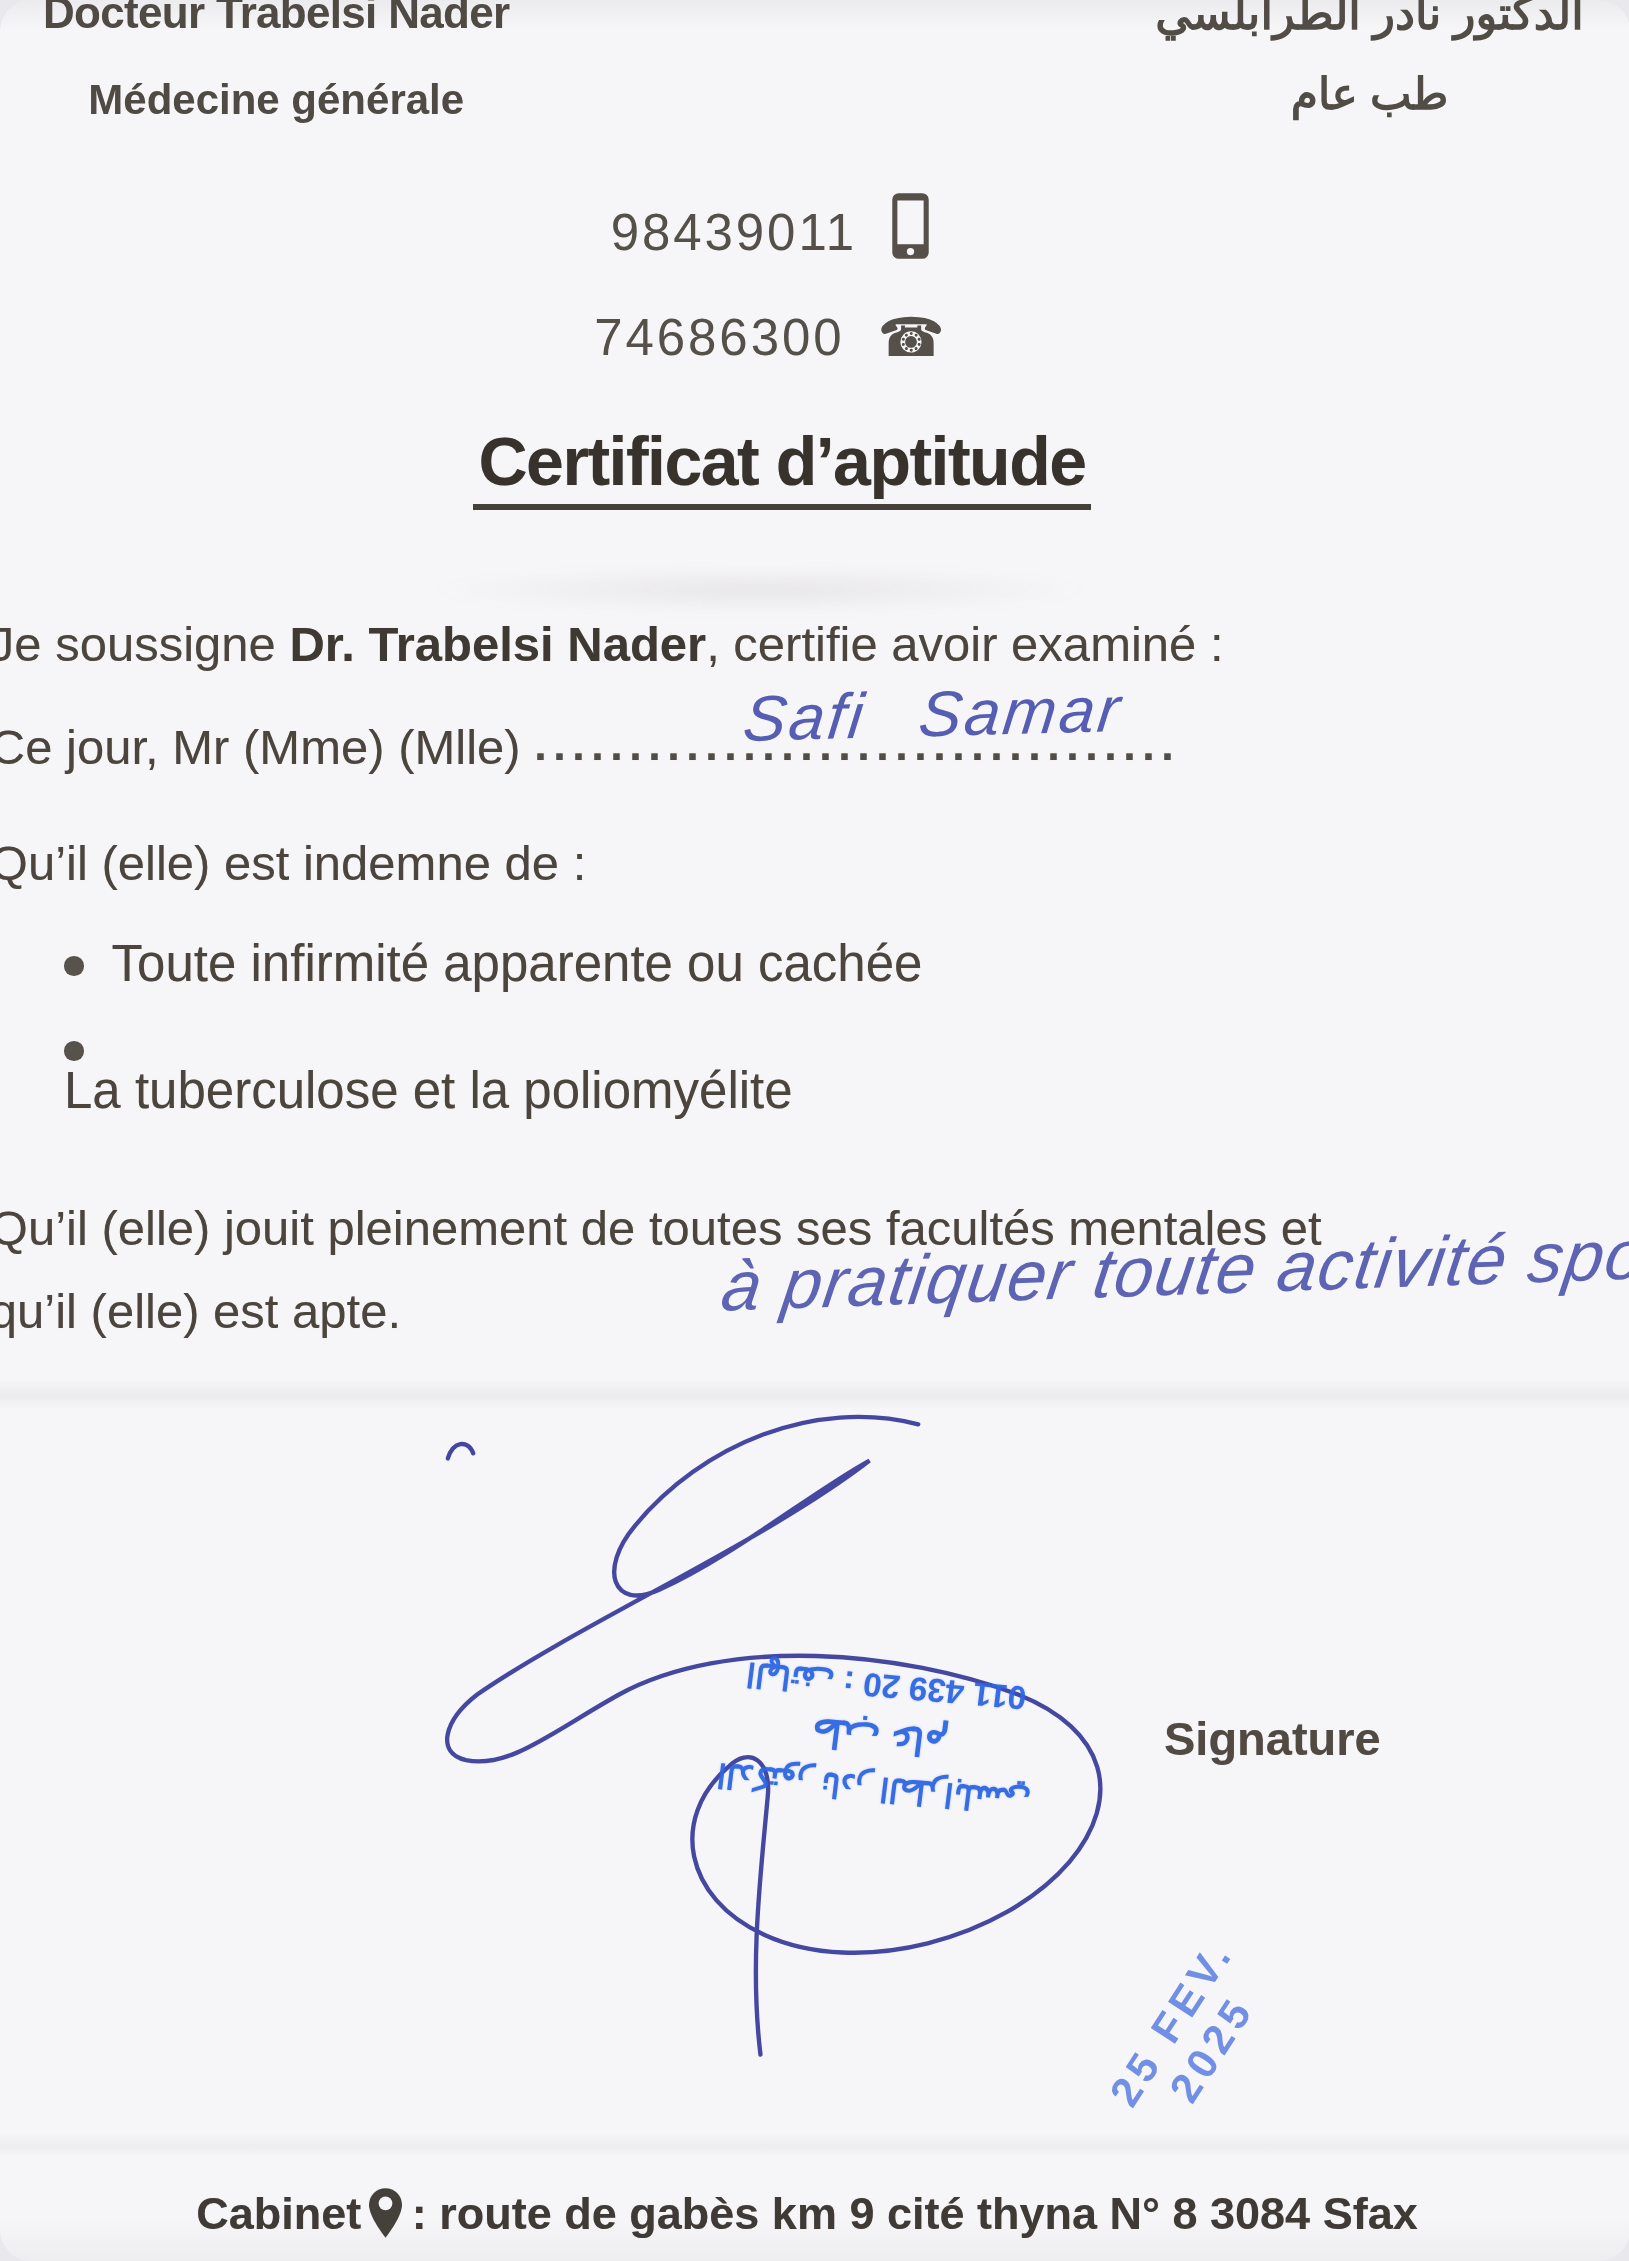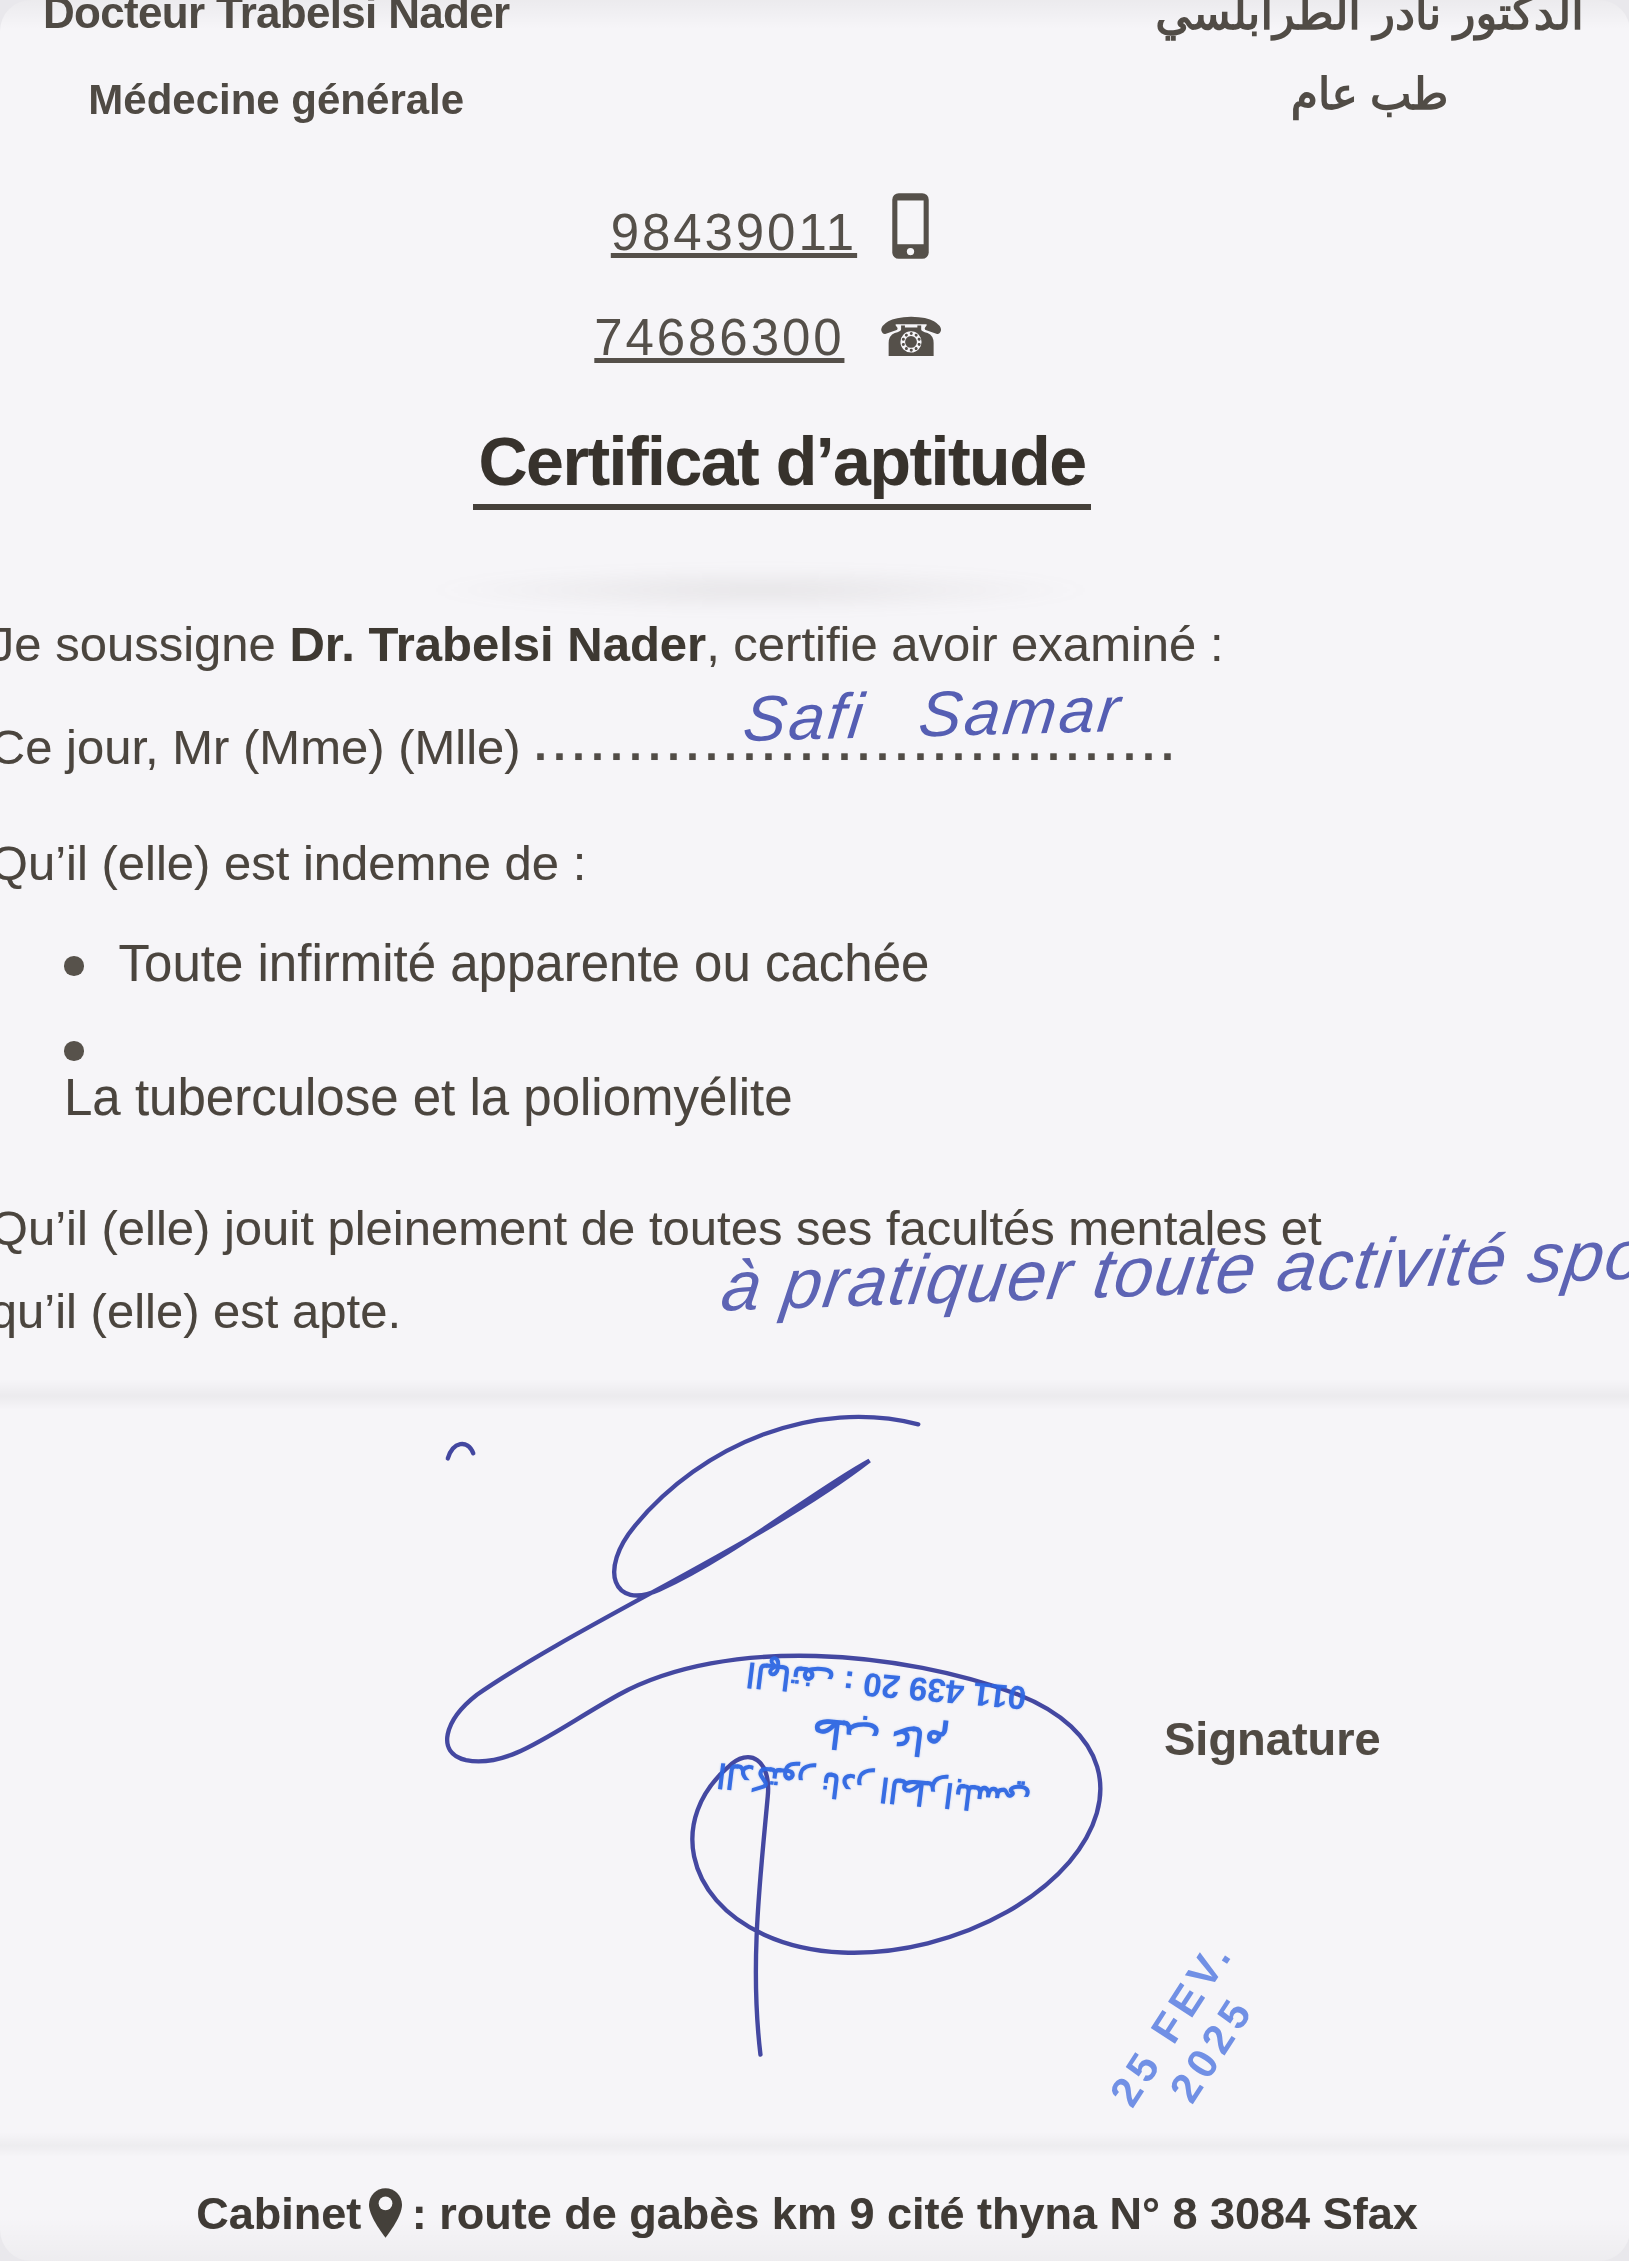--- a/index.html
+++ b/index.html
@@ -29,21 +29,21 @@
   .hdr-right .l1{font-size:45px;}
   .hdr-right .l2{font-size:44px;margin-top:28px;}
   
   .phone-row{
     position:absolute;left:0;width:1630px;text-align:center;
     font-size:51px;color:#55504a;letter-spacing:2.9px;
     transform:translateX(-44px);
   }
   .phone-row.p1{top:191px;}
   .phone-row.p2{top:304px;}
-  .phone-row .num{vertical-align:middle;text-decoration:underline;}
+  .phone-row .num{vertical-align:middle;}
   .phone-row .ic{display:inline-block;vertical-align:middle;margin-left:16px;}
   .tel-glyph{font-size:54px;color:#55504a;}
   
   .title-wrap{position:absolute;left:0;right:0;top:422px;text-align:center;transform:translateX(-33px);}
   .title{
     display:inline-block;font-size:68px;font-weight:bold;color:#37322c;
     letter-spacing:-1.5px;border-bottom:6.5px solid #45403a;padding:0 5.8px 4.4px 5.8px;
     text-shadow:0 0 0.7px rgba(0,0,0,.3);
   }
   
@@ -57,21 +57,21 @@
     filter:blur(5.1px);
   }
   .b-intro{top:616px;}
   .b-intro b{color:#3e3932;}
   .b-person{top:719px;}
   .dots{
     font-weight:bold;letter-spacing:6.5px;font-size:45px;color:#514c46;
     vertical-align:4.4px;
   }
   .b-indemne{top:835px;}
-  .bullet-row{position:absolute;left:64px;display:flex;align-items:flex-start;gap:7px;}
+  .bullet-row{position:absolute;left:64px;display:flex;align-items:flex-start;}
   .bullet-row .dot{
     width:19.6px;height:19.6px;border-radius:50%;background:#57524b;
     margin:22px 28px 0 0;flex:none;
   }
   .bullet-row .btxt{font-size:51px;color:#4b453e;white-space:nowrap;text-shadow:0 0 0.7px rgba(0,0,0,.22);}
   .bl1{top:934px;} .bl2{top:1019px;flex-direction:column;} .bl3{top:1103px;}
   .b-mental{top:1200px;}
   .b-apte{top:1283px;}
   
   .hand{

